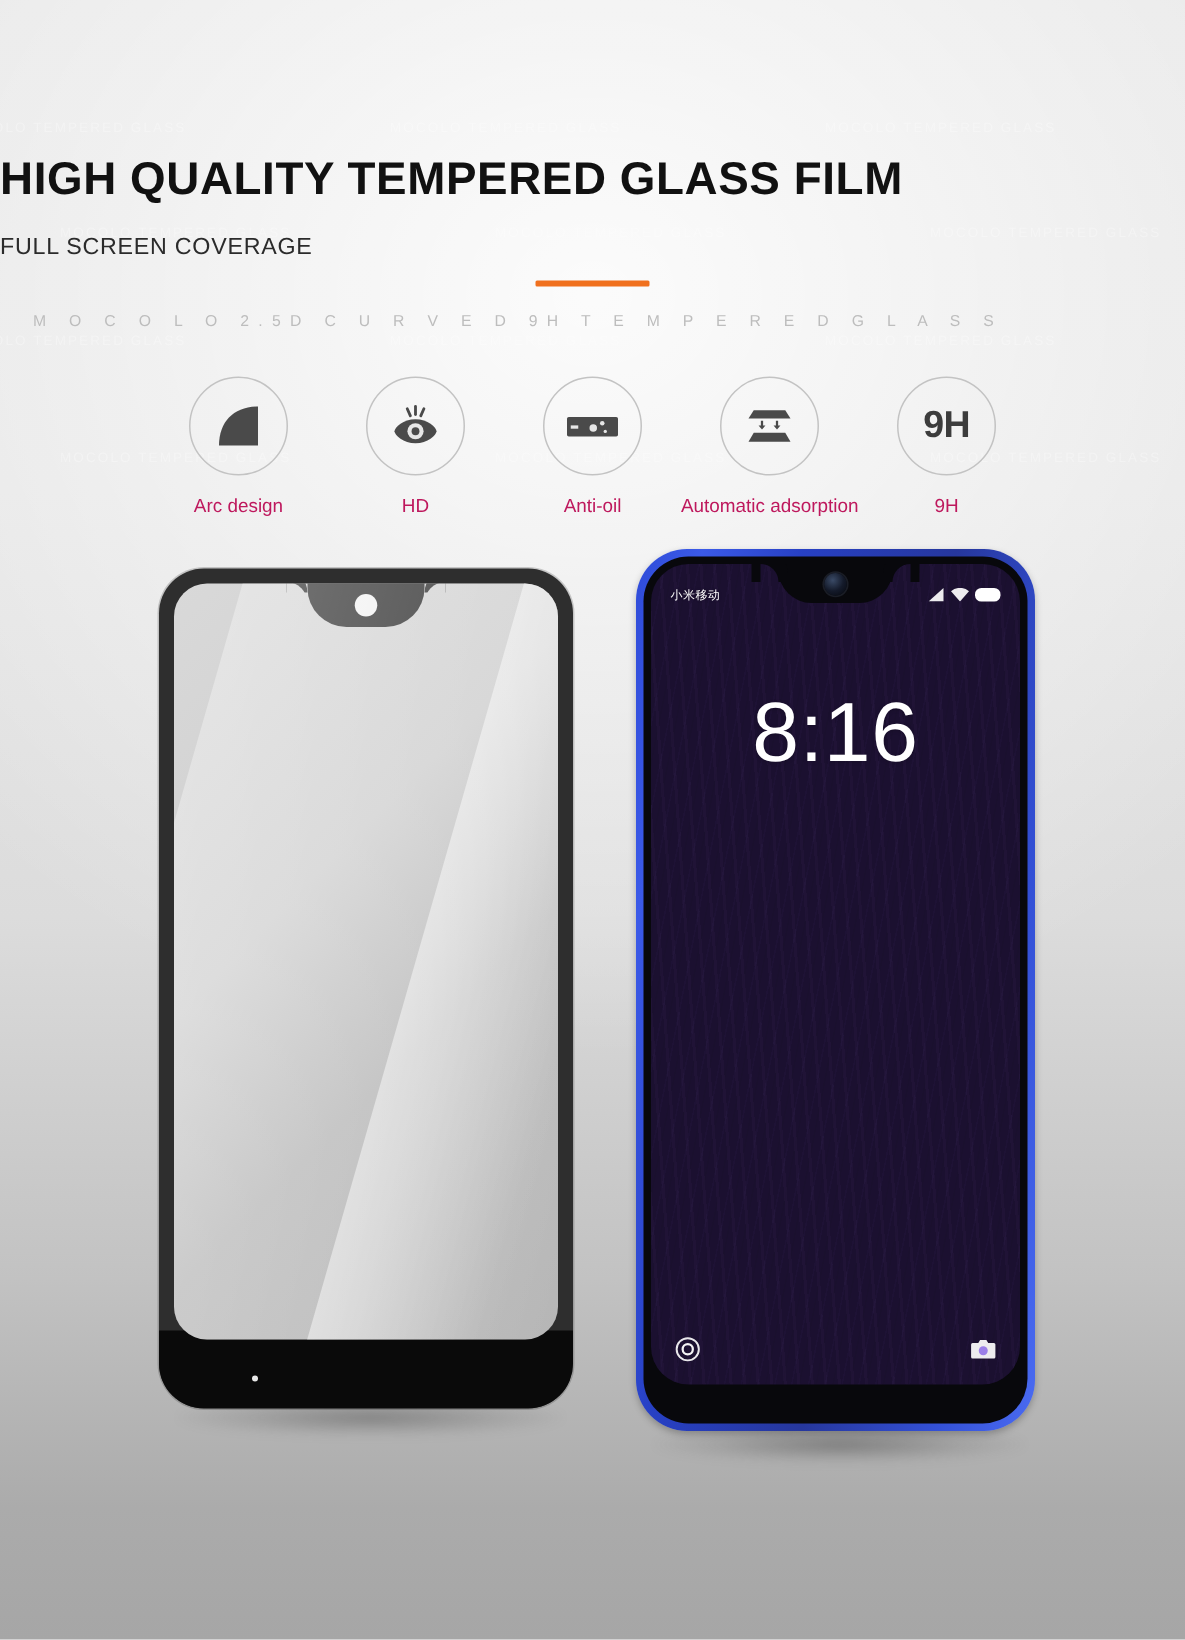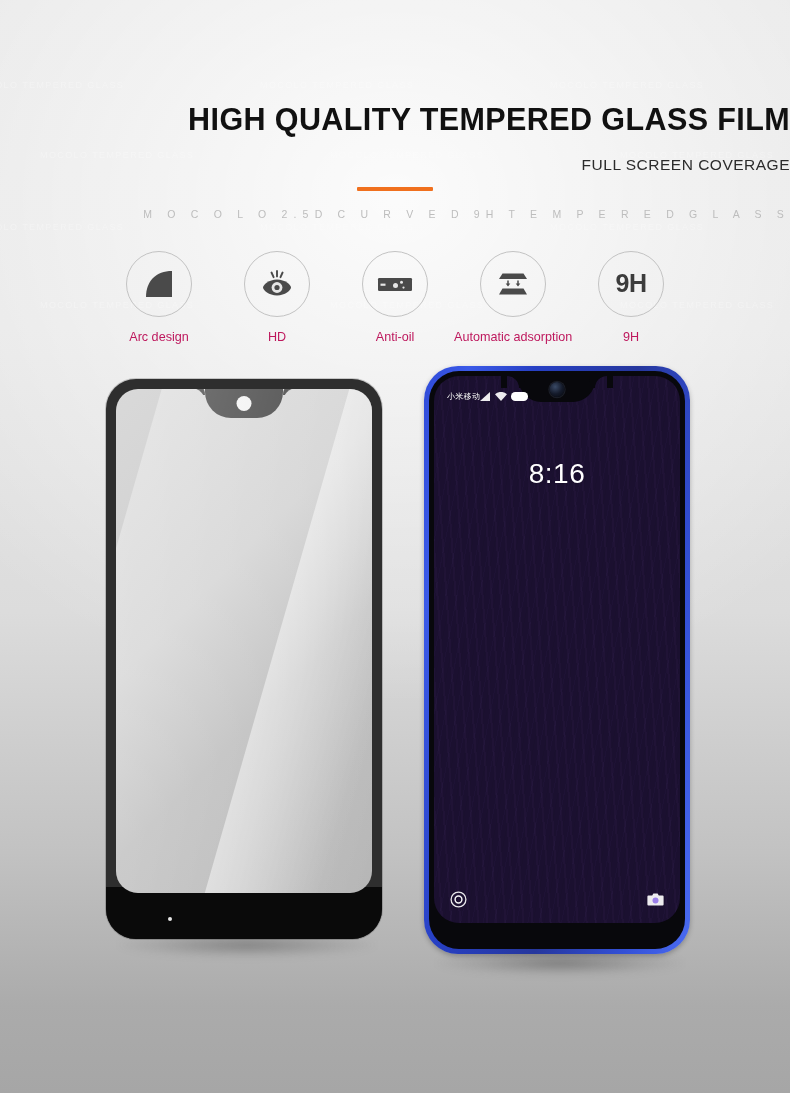--- a/index.html
+++ b/index.html
@@ -15,21 +15,21 @@
 
   
   .wm-layer { position:absolute; inset:0; pointer-events:none; overflow:hidden;border-radius:27px; }
   .wm {
     position:absolute; white-space:nowrap;
     font-size:9px; letter-spacing:1.4px;
     color:rgba(255,255,255,0.30);
   }
 
   
-  .header { position:relative; padding-top:104px; text-align:right; }
+  .header { position:relative; padding-top:104px; text-align:left; }
   .title {
     font-size:30.5px; font-weight:bold; letter-spacing:0.4px;
     color:#111; line-height:1;
   }
   .subtitle {
     margin-top:21px; font-size:15.5px; color:#2b2b2b;
     letter-spacing:0.5px;
   }
   .rule { width:76px; height:4px; margin:13px auto 0; border-radius:1px; }
   .tagline {
@@ -195,33 +195,33 @@
     z-index:5;
   }
   .earpiece {
     position:absolute; left:50%; top:-3px; transform:translateX(-50%);
     width:64px; height:4px; border-radius:2px;
     background:#1c1c22;
     z-index:3;
   }
   .statusbar {
     position:absolute; top:14px; left:0; right:0; height:14px;
-    display:flex; align-items:center; justify-content:flex-start;
-    padding:0 13px; z-index:6;font-family:Liberation Mono, monospace;
+    display:flex; align-items:center; justify-content:space-between;
+    padding:0 13px; z-index:6;
   }
   .carrier { font-size:8px; color:#fff; letter-spacing:0.3px; text-shadow:0 0 2px rgba(0,0,0,0.25); }
   .sb-right { display:flex; align-items:center; gap:4px; }
   .battery {
     width:17px; height:8.5px; border-radius:4.25px; background:#fff;
   }
   .clock-wrap {
     position:absolute; top:84px; left:0; right:0; text-align:center; z-index:6;
   }
   .clock {
-    font-size:28px; color:#fff; font-weight:300; letter-spacing:0.5px;
+    font-size:56px; color:#fff; font-weight:300; letter-spacing:0.5px;
     line-height:1; text-shadow:0 1px 3px rgba(0,0,0,0.18);
   }
   .datetext {
     margin-top:9px; font-size:11px; color:#fff; letter-spacing:0.8px;
     text-shadow:0 1px 2px rgba(0,0,0,0.20);
   }
   .lock-row {
     position:absolute; bottom:11px; left:0; right:0; height:20px;
     display:flex; align-items:center; justify-content:space-between;
     padding:0 16px; z-index:6;

